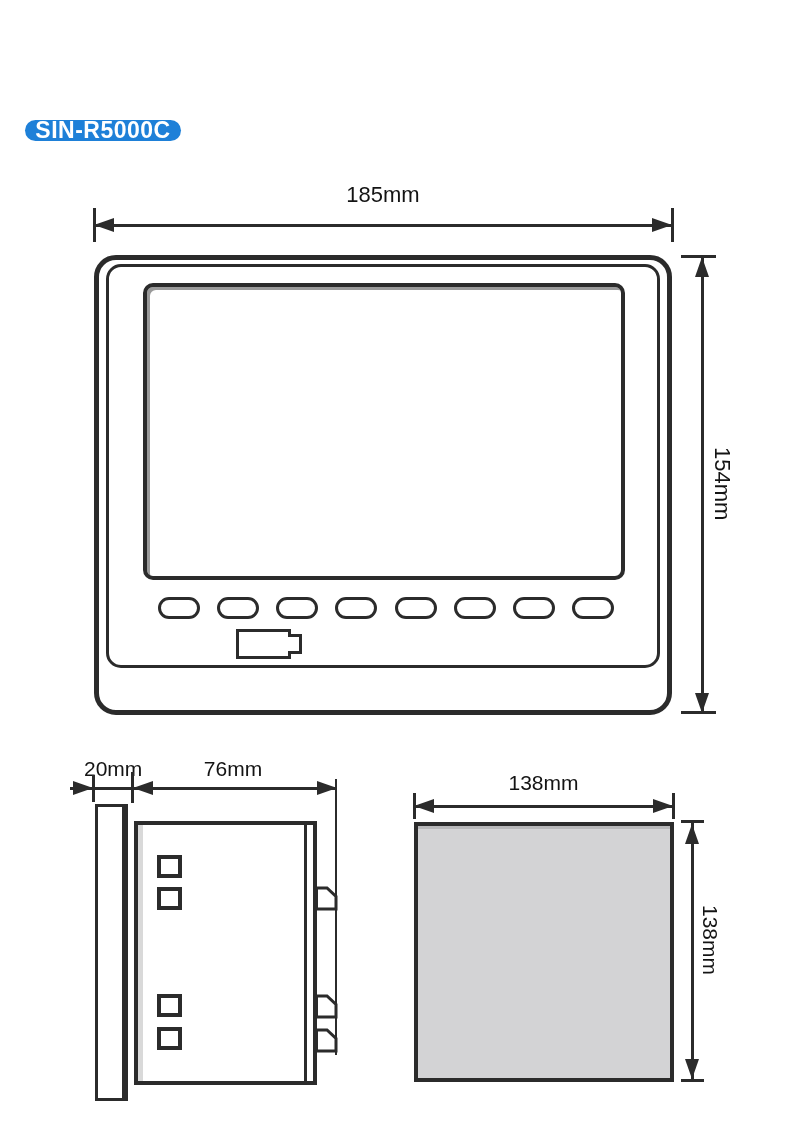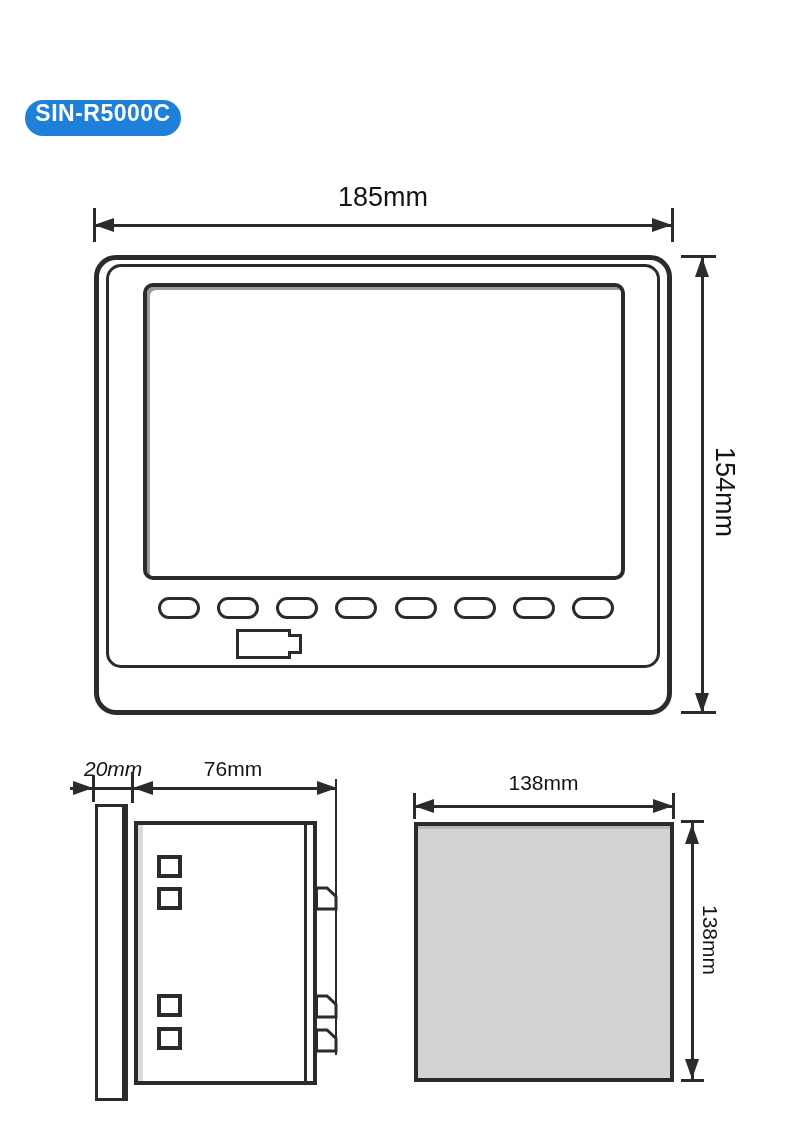--- a/index.html
+++ b/index.html
@@ -12,36 +12,36 @@
   html,body{margin:0;padding:0;background:#ffffff;}
   .canvas{
     position:relative;width:790px;height:1135px;background:#ffffff;
     font-family:"Liberation Sans","DejaVu Sans",sans-serif;overflow:hidden;
   }
   .title{
     position:absolute;left:0;right:0;top:30px;text-align:center;
     font-size:38px;font-weight:600;color:var(--title);letter-spacing:2px;
   }
   .badge{
-    position:absolute;left:25px;top:100px;width:156px;height:36px;
+    position:absolute;left:25px;top:120px;width:156px;height:21px;
     background:var(--badge);border-radius:19px;display:flex;
-    justify-content:center;
+    align-items:center;justify-content:center;
   }
   .badge span{color:#ffffff;font-size:23px;font-weight:700;letter-spacing:0.5px;}
 
   
   .hline{position:absolute;height:2.5px;background:var(--line);}
   .vline{position:absolute;width:2.5px;background:var(--line);}
   .arr{position:absolute;width:0;height:0;}
   .arr.r{border-top:7px solid transparent;border-bottom:7px solid transparent;border-left:20px solid var(--line);}
   .arr.l{border-top:7px solid transparent;border-bottom:7px solid transparent;border-right:20px solid var(--line);}
   .arr.u{border-left:7px solid transparent;border-right:7px solid transparent;border-bottom:20px solid var(--line);}
   .arr.d{border-left:7px solid transparent;border-right:7px solid transparent;border-top:20px solid var(--line);}
   .dimlabel{position:absolute;color:var(--label);font-size:21px;text-align:center;white-space:nowrap;}
-  .dimlabel.big{font-size:27px;}
+  .dimlabel.big{font-size:22px;}
   .dimlabel.vertical{writing-mode:vertical-rl;text-align:left;}
 
   .box{position:absolute;box-sizing:border-box;border:3px solid var(--line);background:#ffffff;}
 
   
   .fv-outer{left:94px;top:255px;width:578px;height:460px;border-width:5px;border-radius:22px;}
   .fv-inner{left:106px;top:264px;width:554px;height:404px;border-width:3px;border-radius:15px;}
   .fv-screen{left:143px;top:283px;width:482px;height:297px;border-width:4px;border-radius:10px;
              box-shadow:inset 3px 3px 0 #9a9a9a;}
   .fv-buttons{position:absolute;left:158px;top:597px;width:456px;height:22px;
@@ -102,21 +102,21 @@
     <div class="vline" style="left:701px;top:257px;height:456px;"></div>
     <div class="hline" style="left:681px;top:255px;width:35px;"></div>
     <div class="hline" style="left:681px;top:711px;width:35px;"></div>
     <div class="arr u" style="left:695px;top:257px;"></div>
     <div class="arr d" style="left:695px;top:693px;"></div>
     <div class="dimlabel big vertical" style="left:709px;top:447px;">154mm</div>
   </div>
 
   <div>
 
-    <div class="dimlabel" style="left:84px;top:757px;width:56px;font-style:italic;">20mm</div>
+    <div class="dimlabel" style="left:84px;top:757px;width:56px;">20mm</div>
     <div class="dimlabel" style="left:178px;top:757px;width:110px;">76mm</div>
 
     <div class="hline" style="left:70px;top:787px;width:267px;"></div>
     <div class="arr r" style="left:73px;top:781px;"></div>
     <div class="arr l" style="left:133px;top:781px;"></div>
     <div class="arr r" style="left:317px;top:781px;"></div>
     <div class="vline" style="left:92px;top:775px;height:27px;"></div>
     <div class="vline" style="left:131px;top:772px;height:31px;"></div>
     <div class="vline" style="left:335px;top:779px;height:276px;width:2px;"></div>
 

